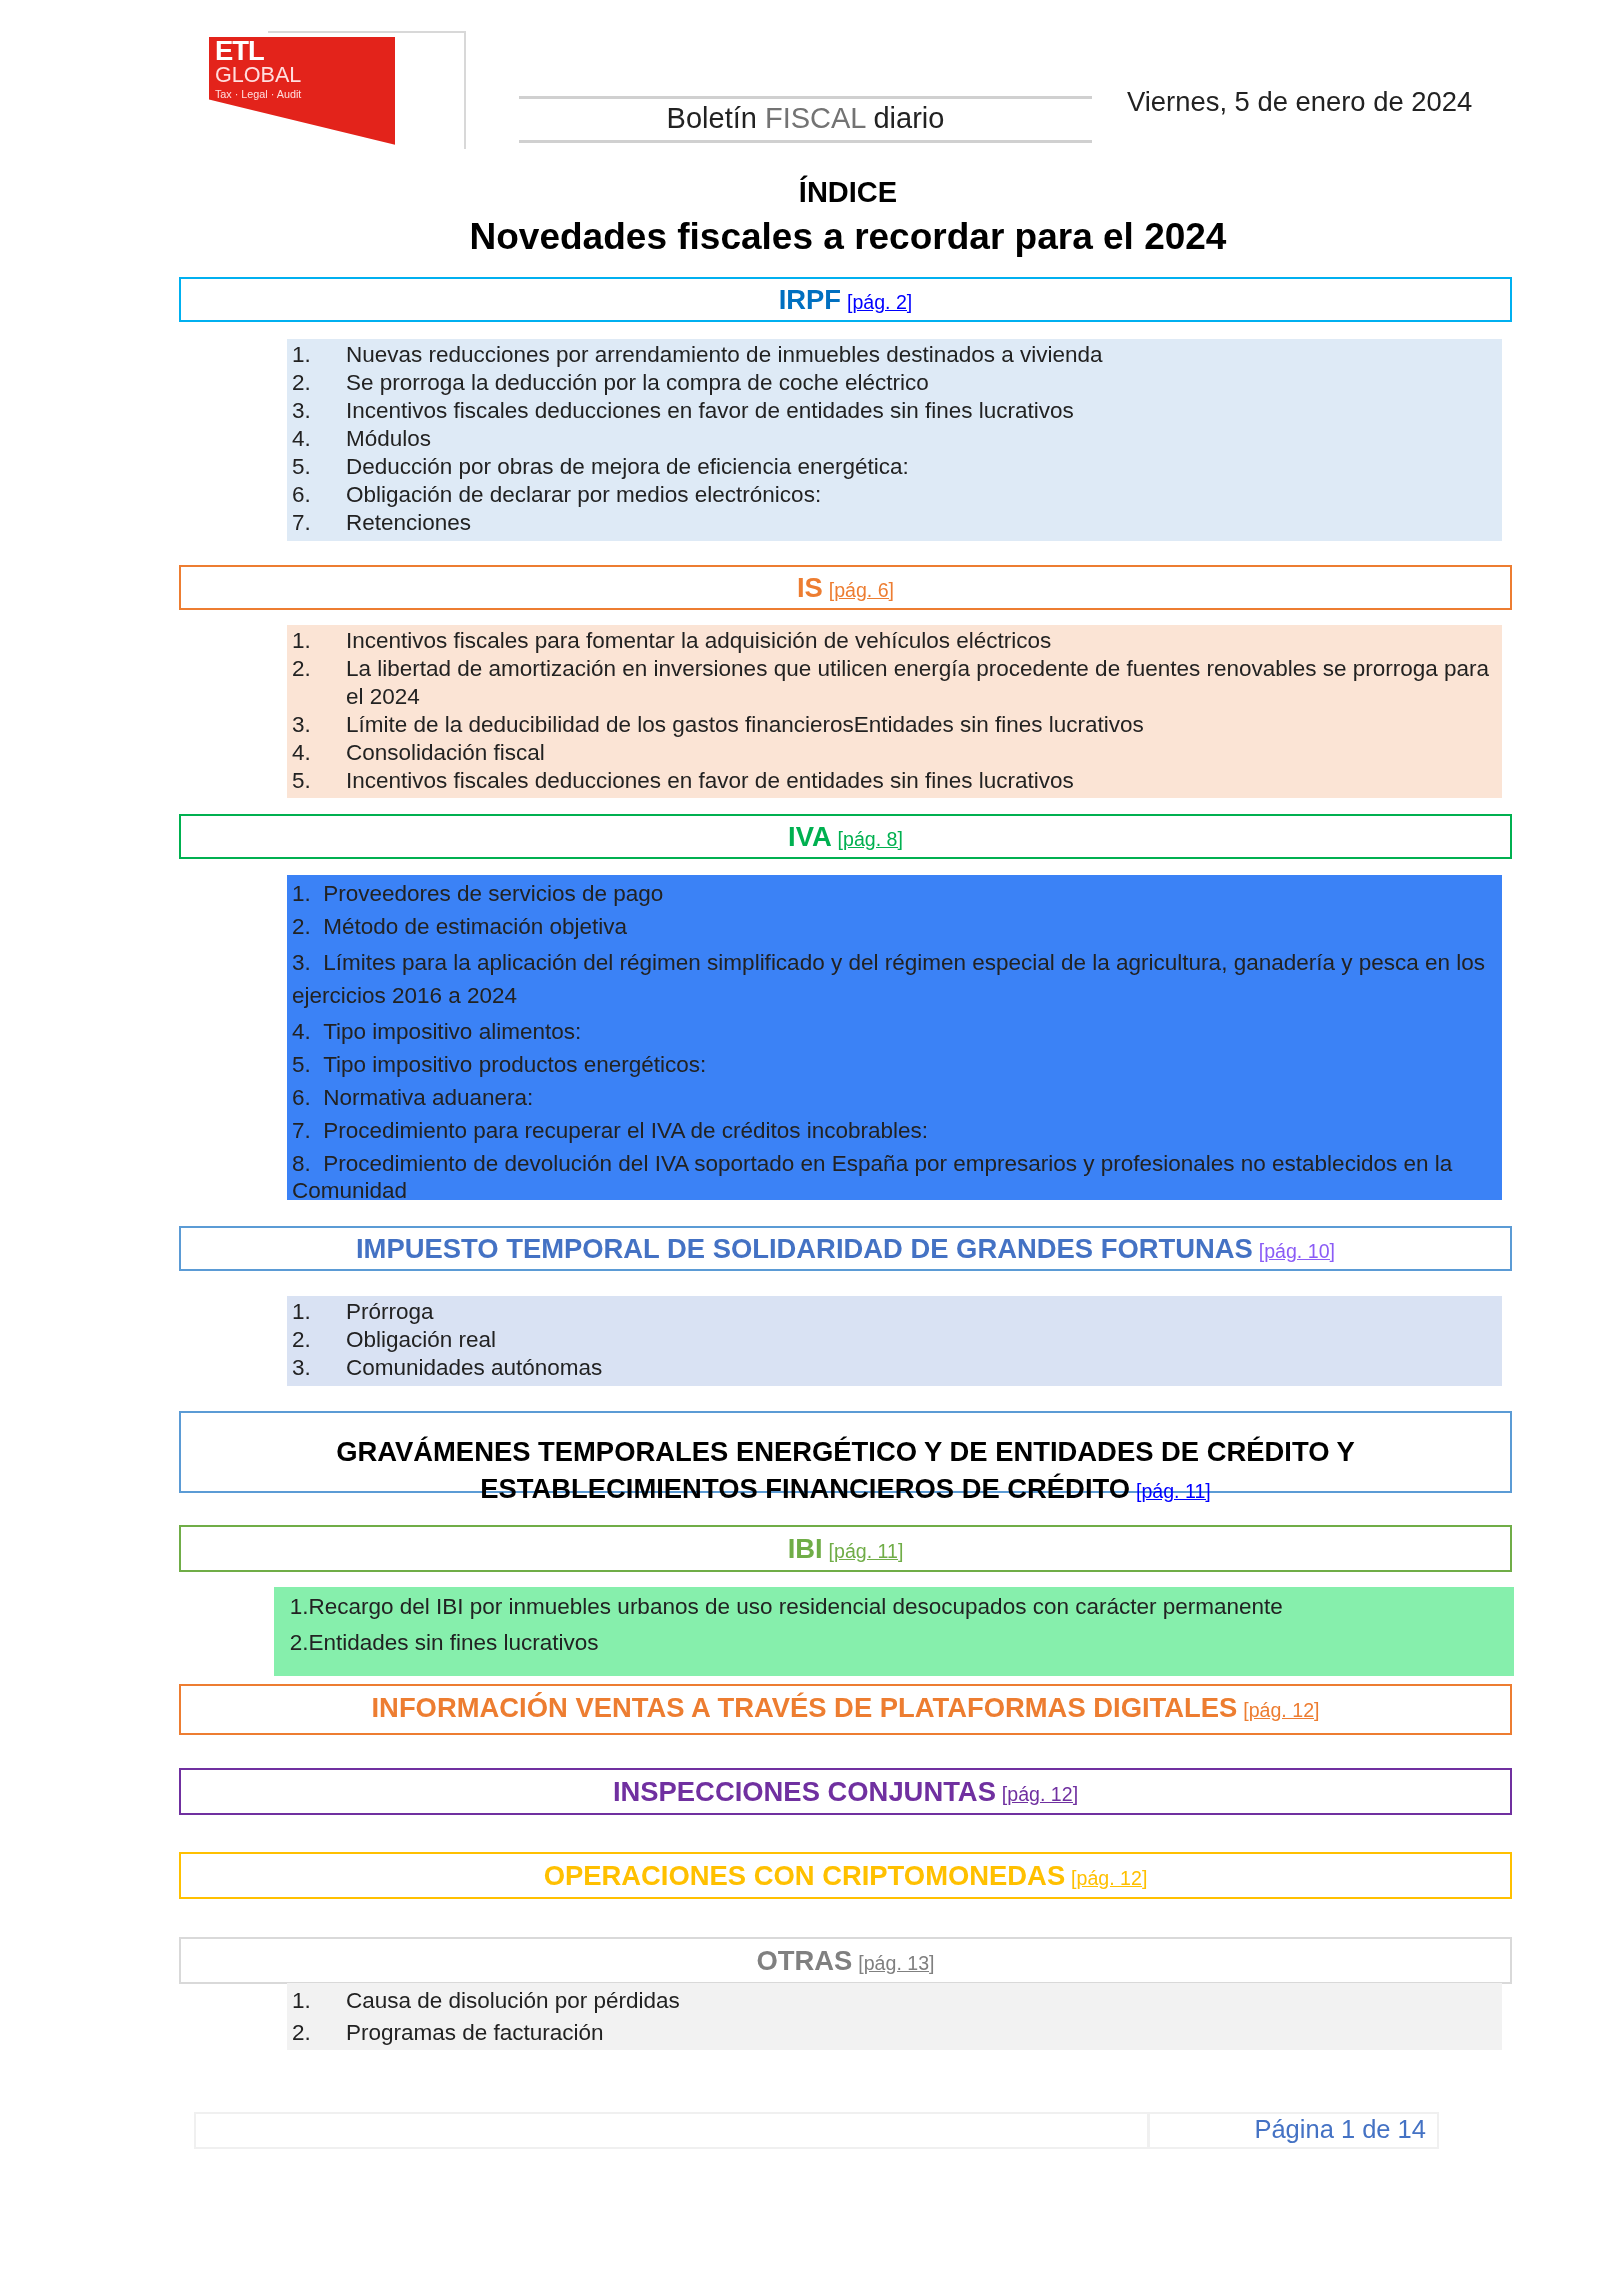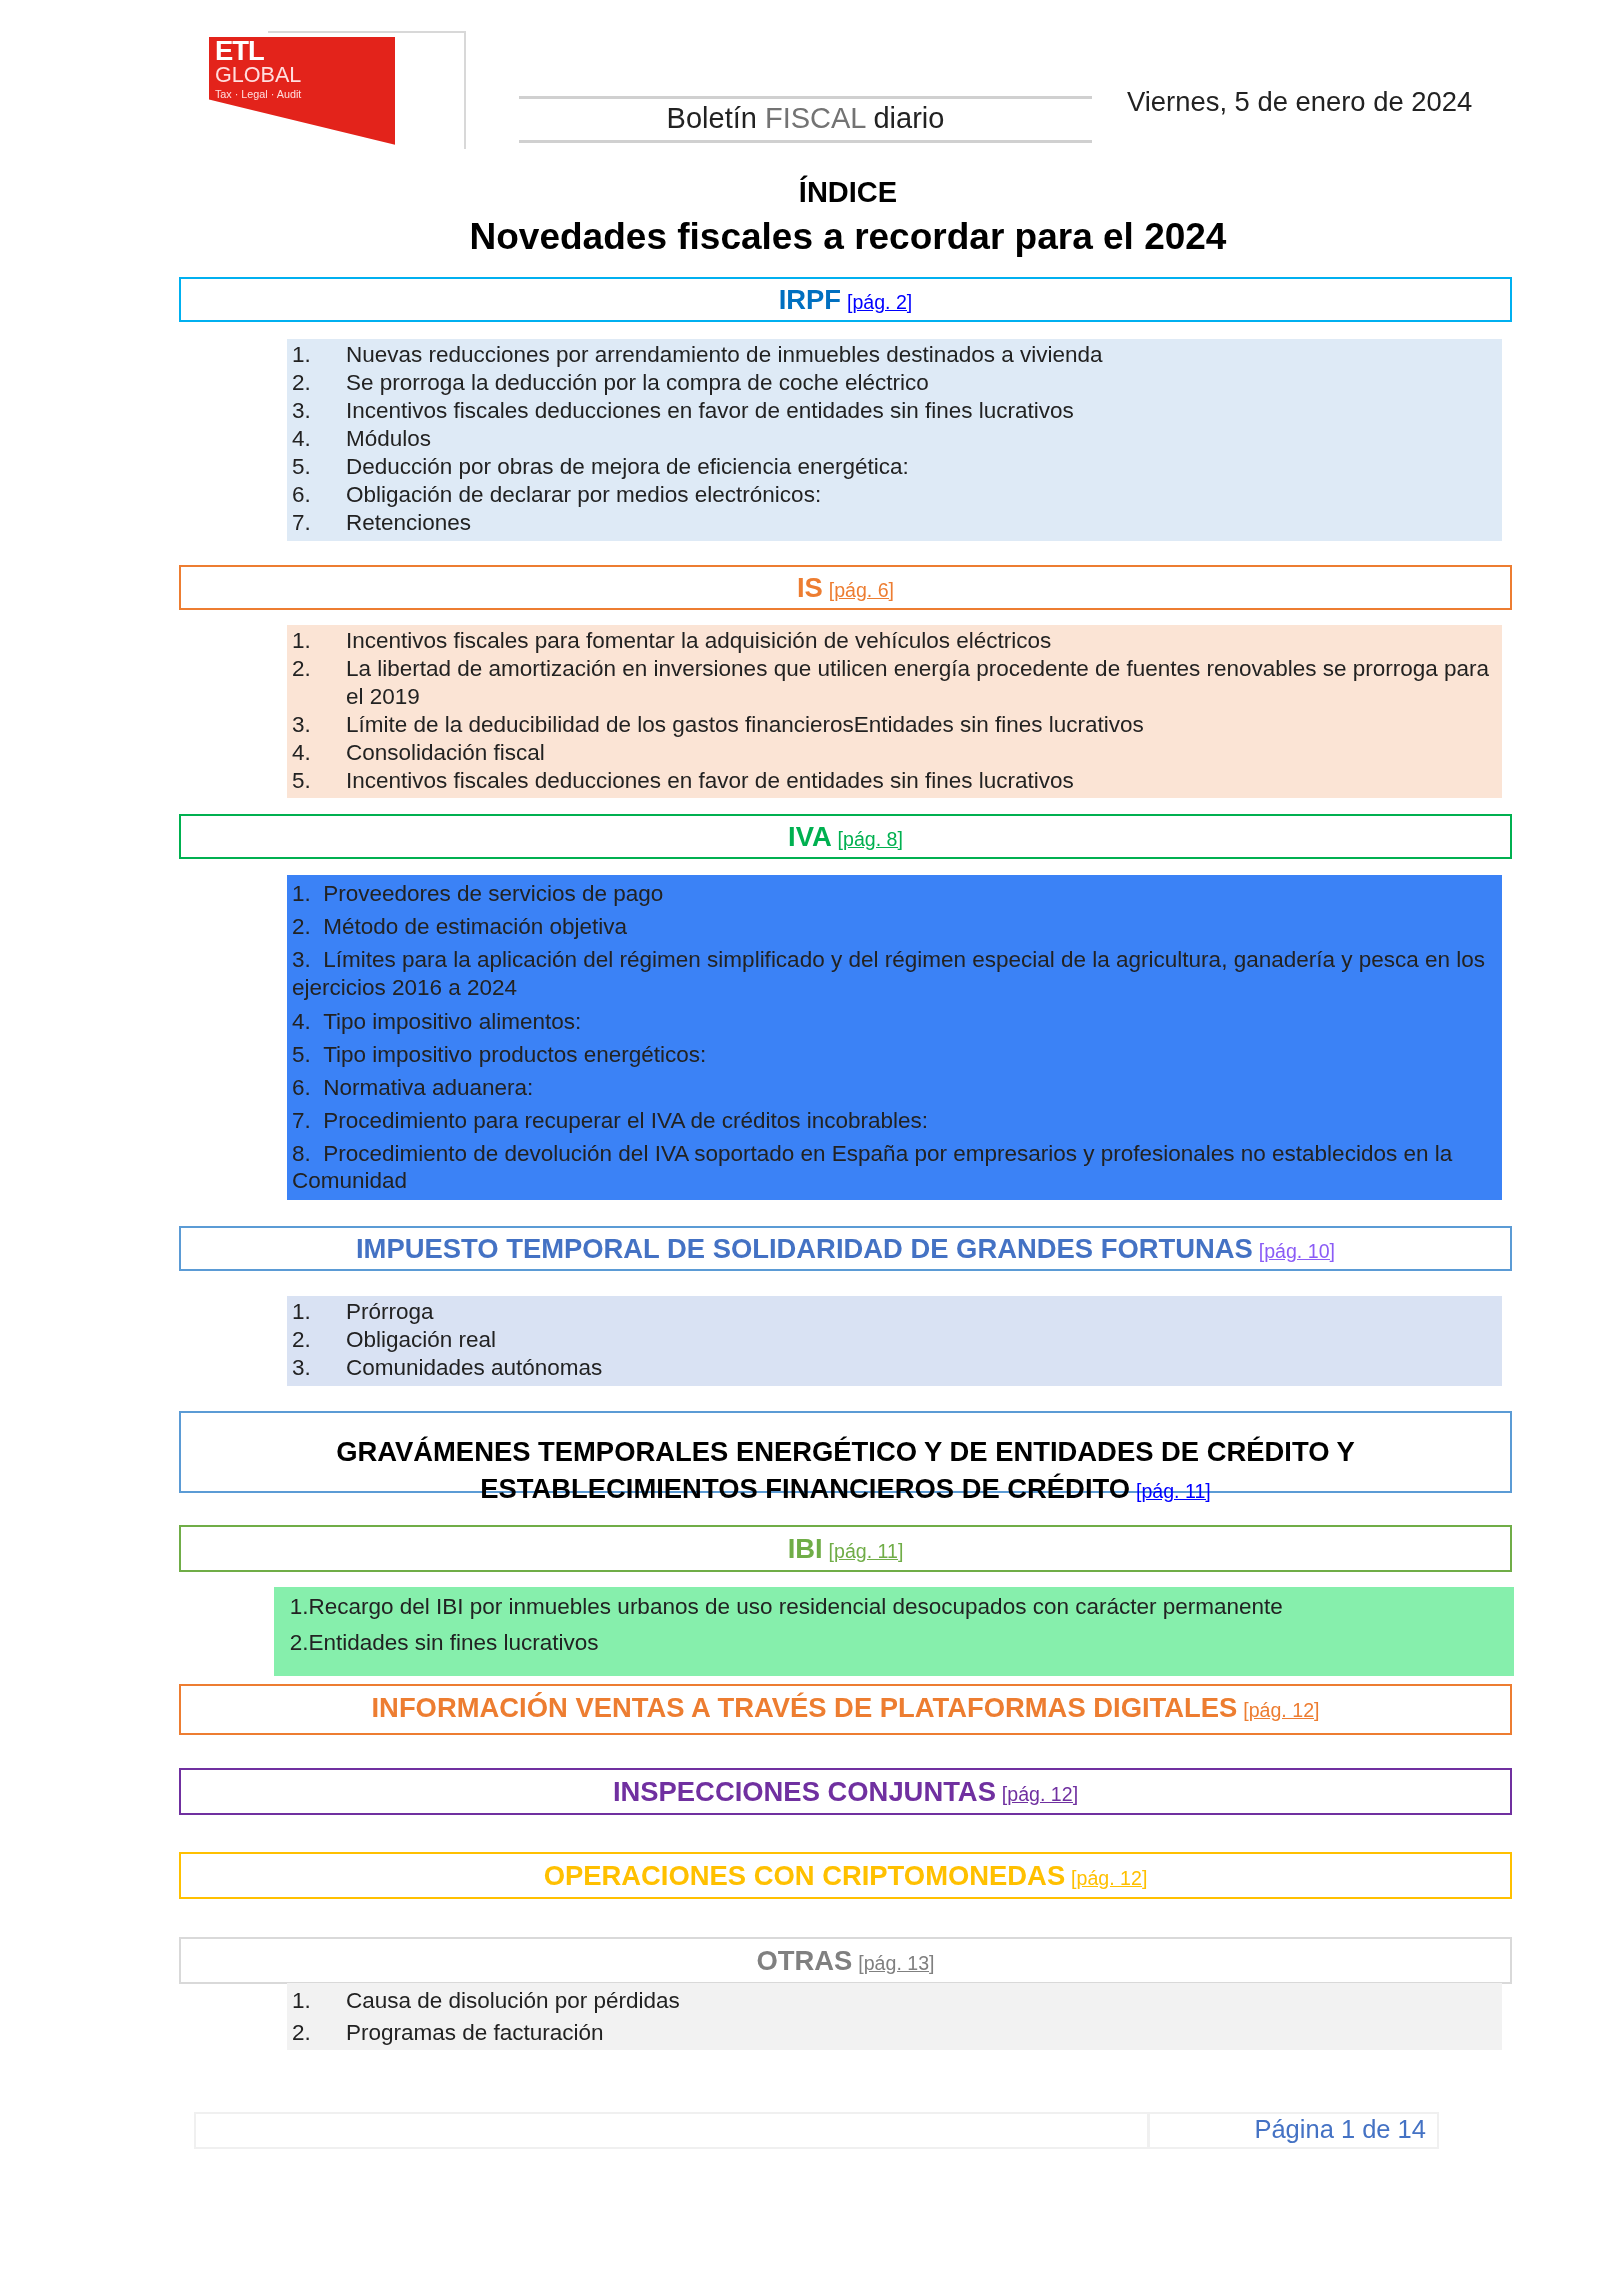--- a/index.html
+++ b/index.html
@@ -89,21 +89,21 @@
 <div class="sec" style="top:565px;height:45px;line-height:41px;font-size:27.4px;color:#ed7d31;border-color:#ed7d31;">
   <span>IS</span><a class="pg" style="color:#ed7d31;">[pág. 6]</a>
 </div>
 <div class="list" style="top:625px;height:173px;background:#fbe4d5;padding:2px 0 0 4.9px;line-height:28px;">
   <div class="row">
       <span class="num">1.</span>
       <span>Incentivos fiscales para fomentar la adquisición de vehículos eléctricos</span>
     </div>
   <div class="row">
       <span class="num">2.</span>
-      <span>La libertad de amortización en inversiones que utilicen energía procedente de fuentes renovables se prorroga para el 2019</span>
+      <span>La libertad de amortización en inversiones que utilicen energía procedente de fuentes renovables se prorroga para el 2024</span>
     </div>
   <div class="row">
       <span class="num">3.</span>
       <span>Límite de la deducibilidad de los gastos financierosEntidades sin fines lucrativos</span>
     </div>
   <div class="row">
       <span class="num">4.</span>
       <span>Consolidación fiscal</span>
     </div>
   <div class="row">
@@ -111,21 +111,21 @@
       <span>Incentivos fiscales deducciones en favor de entidades sin fines lucrativos</span>
     </div>
 </div>
 
 <div class="sec" style="top:814px;height:45px;line-height:41px;font-size:27.4px;color:#00b050;border-color:#00b050;">
   <span>IVA</span><a class="pg" style="color:#00b050;">[pág. 8]</a>
 </div>
 <div class="list" style="top:875px;left:287px;height:325px;background:#3b82f6;padding:2px 4.9px 0 4.9px;line-height:33px;">
   <div><span>1.</span>&nbsp;&nbsp;<span>Proveedores de servicios de pago</span></div>
   <div><span>2.</span>&nbsp;&nbsp;<span>Método de estimación objetiva</span></div>
-  <div style="line-height:28px;padding:2.9px 0;"><span>3.</span>&nbsp;&nbsp;<span>Límites para la aplicación del régimen simplificado y del régimen especial de la agricultura, ganadería y pesca en los ejercicios 2016 a 2024</span></div>
+  <div style="line-height:33px;padding:2.9px 0;"><span>3.</span>&nbsp;&nbsp;<span>Límites para la aplicación del régimen simplificado y del régimen especial de la agricultura, ganadería y pesca en los ejercicios 2016 a 2024</span></div>
   <div><span>4.</span>&nbsp;&nbsp;<span>Tipo impositivo alimentos:</span></div>
   <div><span>5.</span>&nbsp;&nbsp;<span>Tipo impositivo productos energéticos:</span></div>
   <div><span>6.</span>&nbsp;&nbsp;<span>Normativa aduanera:</span></div>
   <div><span>7.</span>&nbsp;&nbsp;<span>Procedimiento para recuperar el IVA de créditos incobrables:</span></div>
   <div style="line-height:27.4px;padding-top:2.9px;"><span>8.</span>&nbsp;&nbsp;<span>Procedimiento de devolución del IVA soportado en España por empresarios y profesionales no establecidos en la Comunidad</span></div>
 </div>
 
 <div class="sec" style="top:1226px;height:45px;line-height:41px;font-size:27.4px;color:#4472c4;border-color:#5b9bd5;">
   <span>IMPUESTO TEMPORAL DE SOLIDARIDAD DE GRANDES FORTUNAS</span><a class="pg" style="color:#8b5cf6;">[pág. 10]</a>
 </div>

